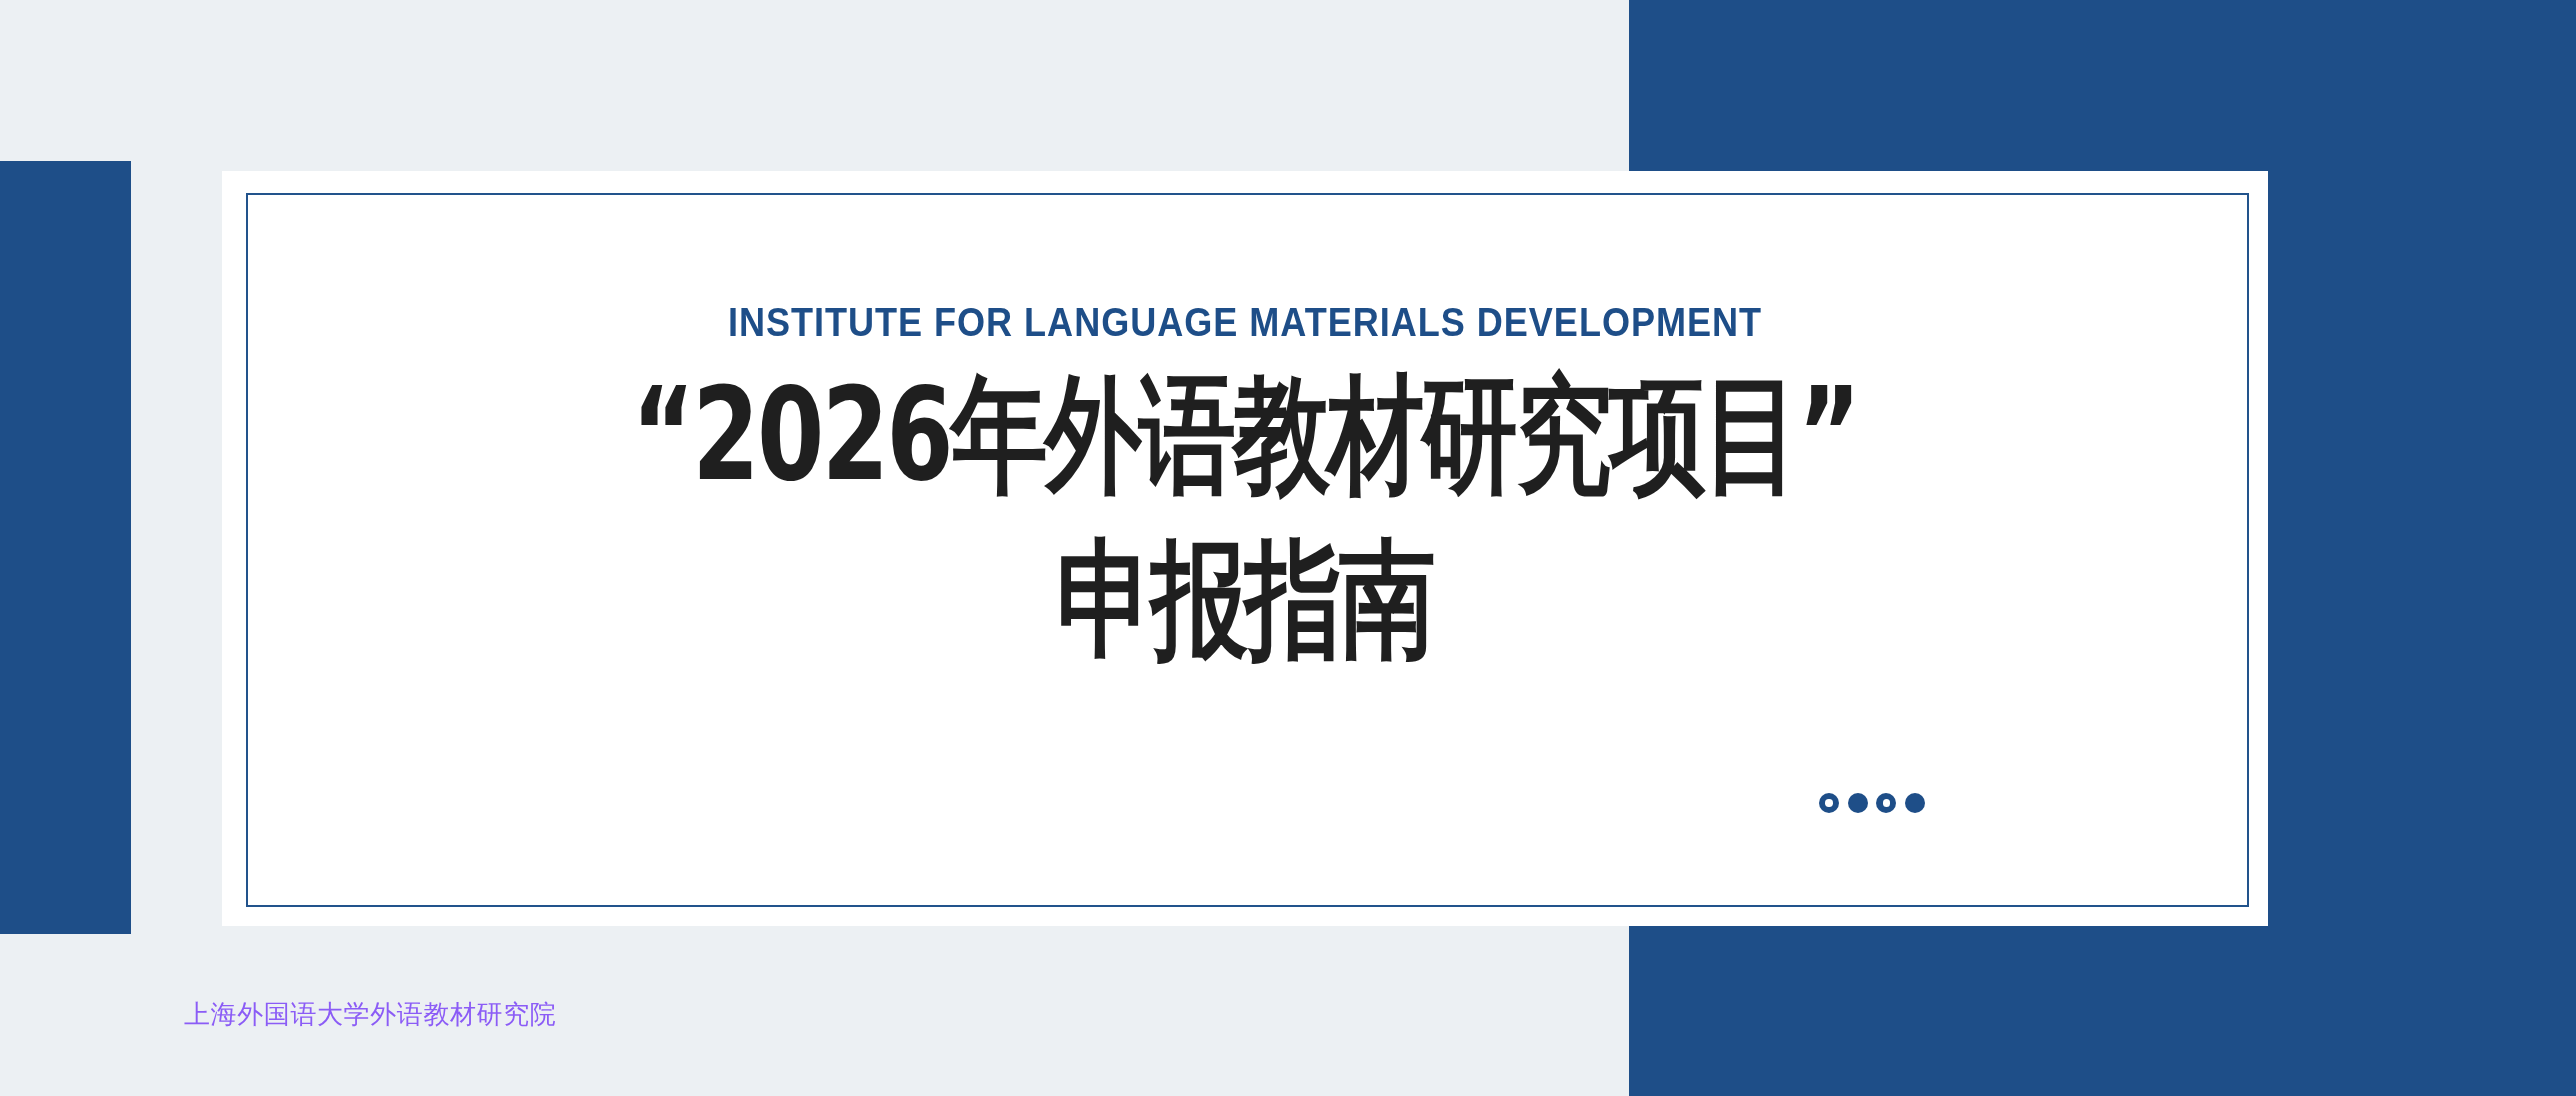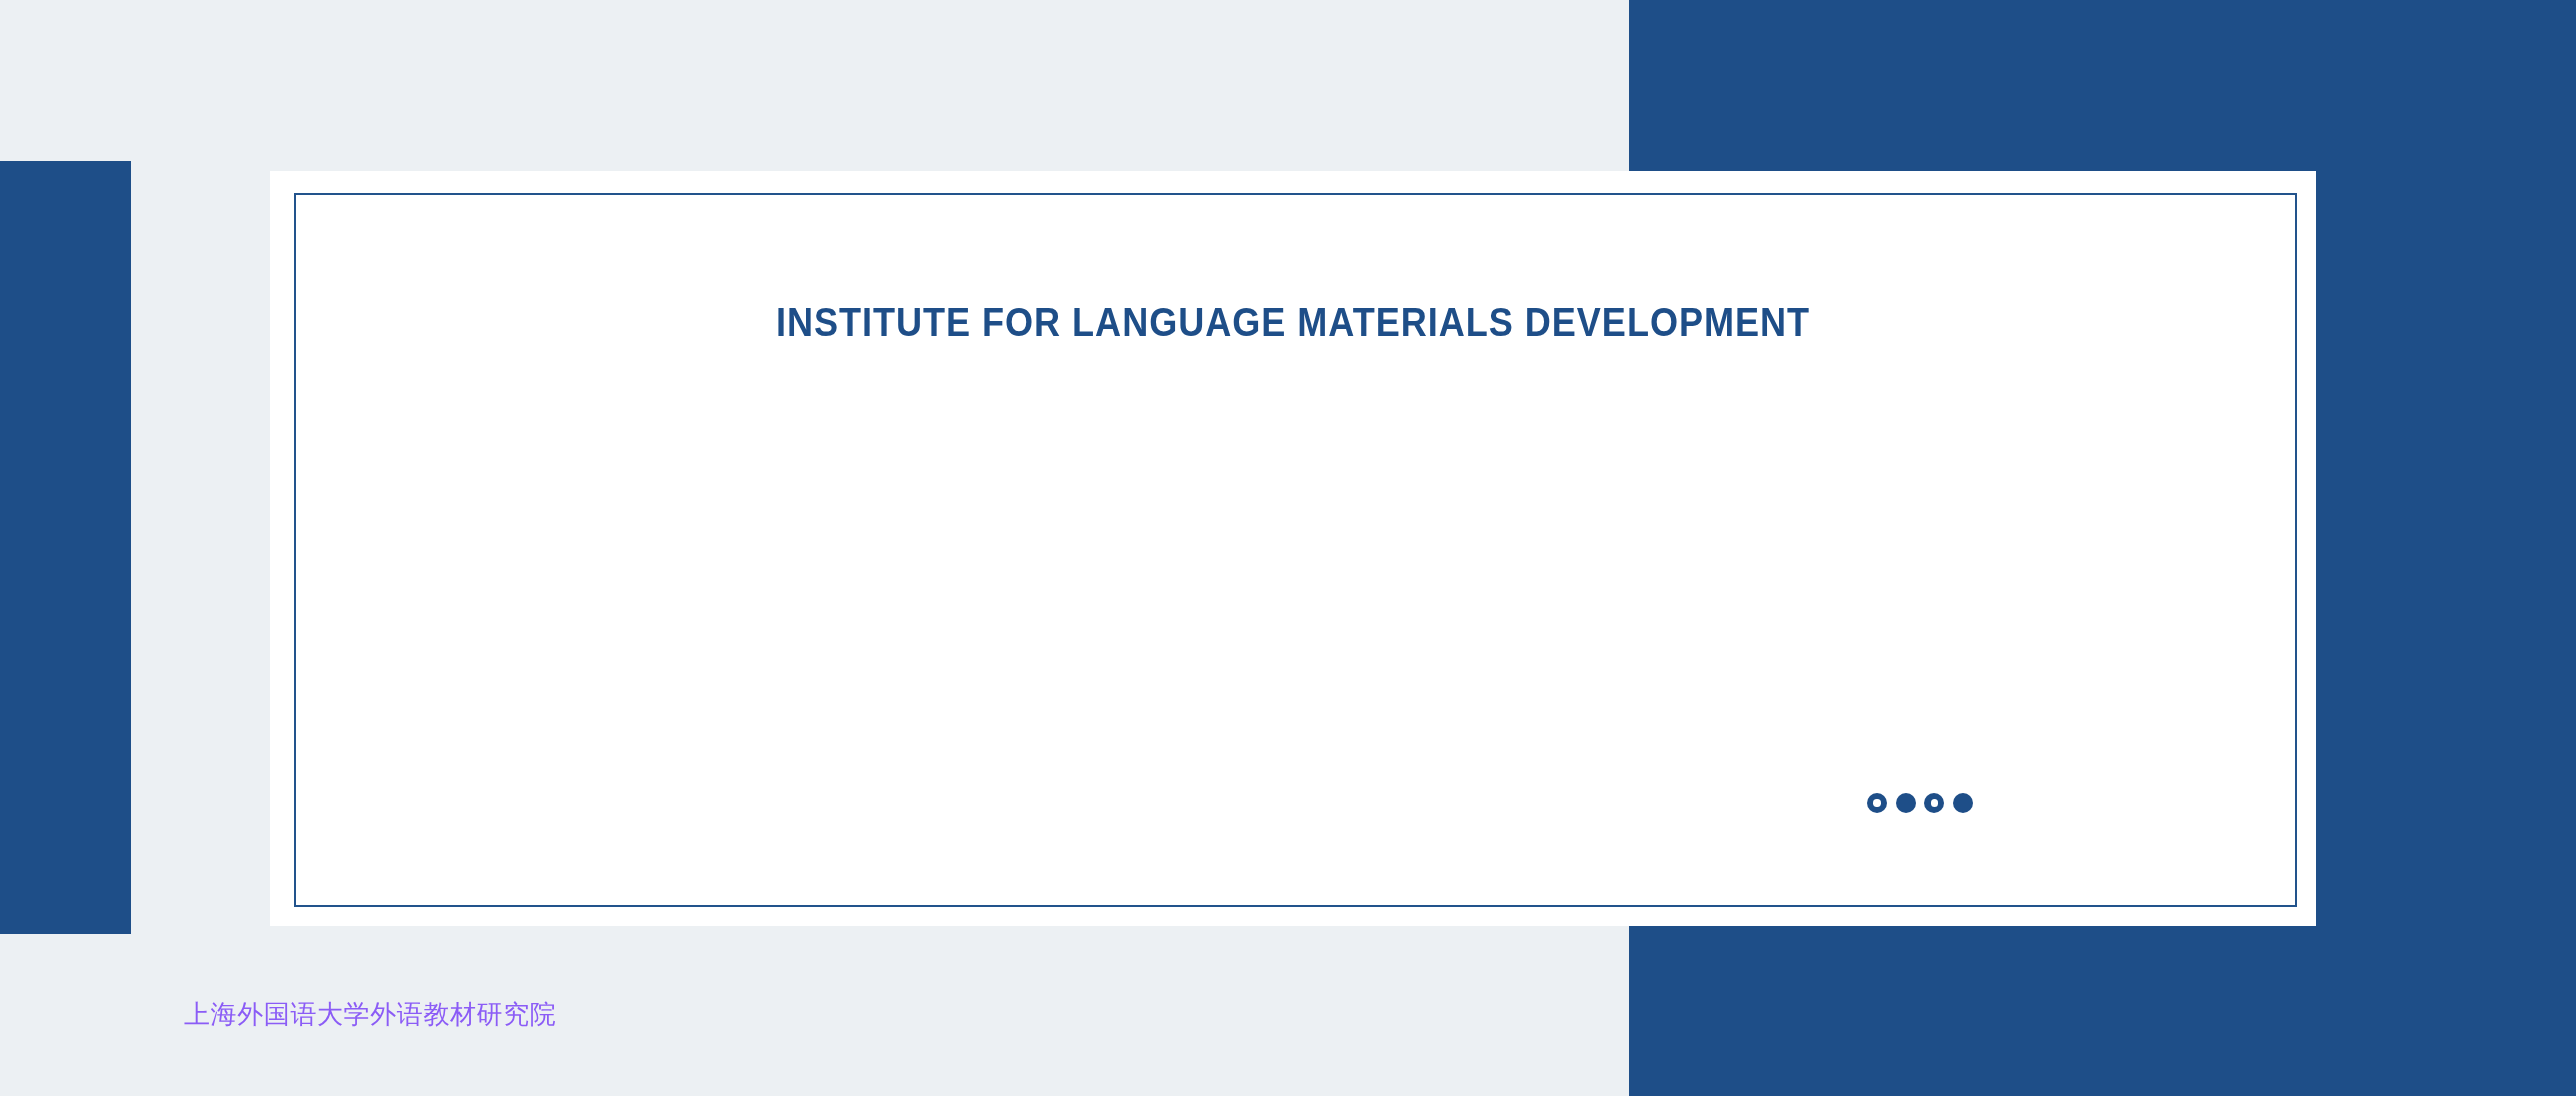--- a/index.html
+++ b/index.html
@@ -42,21 +42,20 @@
   }
 
   
   .card {
     position: absolute;
     left: 222px;
     top: 171px;
     width: 2046px;
     height: 755px;
     background: #FFFFFF;
-    margin-left: 48px;
   }
   .card-inner-border {
     position: absolute;
     left: 24px;
     top: 22px;
     right: 19.5px;
     bottom: 19.5px;
     border: 2.9px solid #22538C;
     box-sizing: border-box;
   }
@@ -166,20 +165,24 @@
   <div class="block-right"></div>
   <div class="block-left"></div>
 
   <div class="card">
     <div class="card-inner-border"></div>
 
     <div class="content">
 
       <div class="eyebrow">INSTITUTE FOR LANGUAGE MATERIALS DEVELOPMENT</div>
 
+      <div class="title-block">
+        <span class="title-line title-line-1">“2026年外语教材研究项目”</span>
+        <span class="title-line title-line-2">申报指南</span>
+      </div>
 
       <div class="dots">
         <span class="dot ring"></span>
         <span class="dot"></span>
         <span class="dot ring"></span>
         <span class="dot"></span>
       </div>
 
     </div>
   </div>

